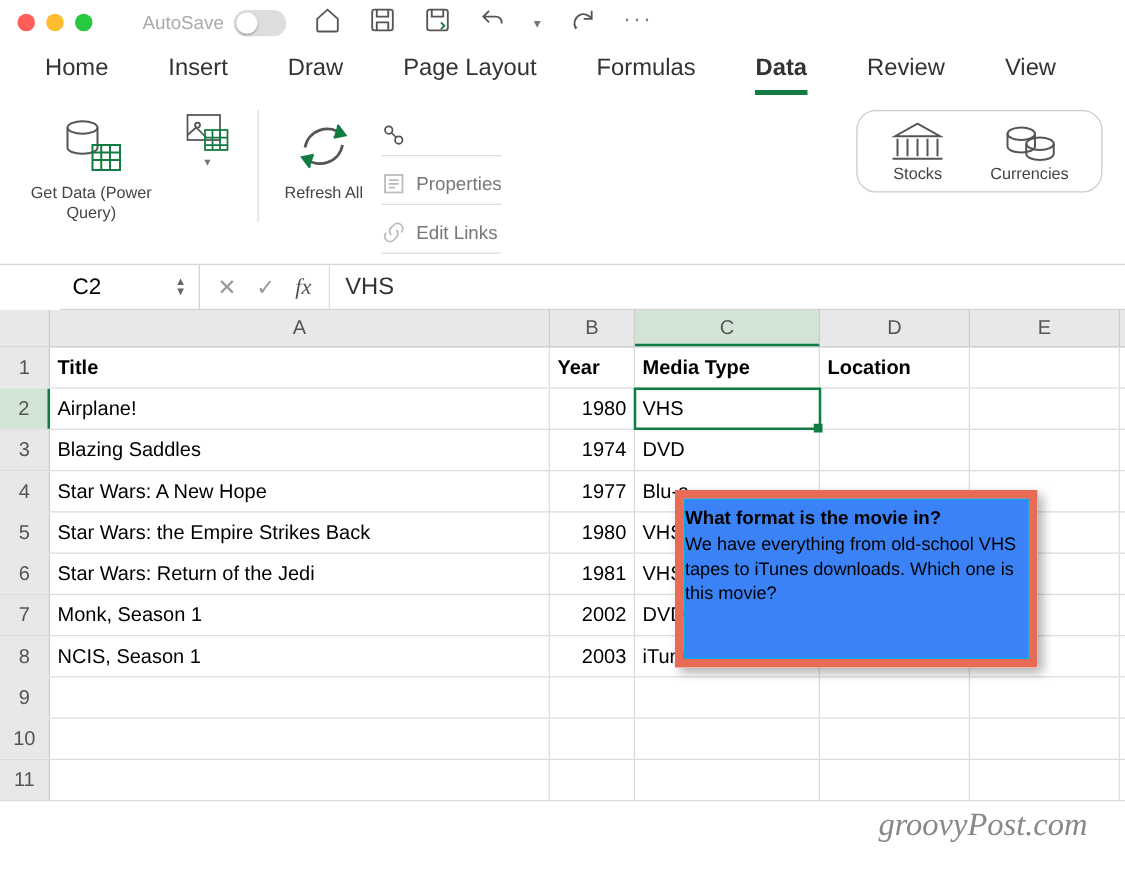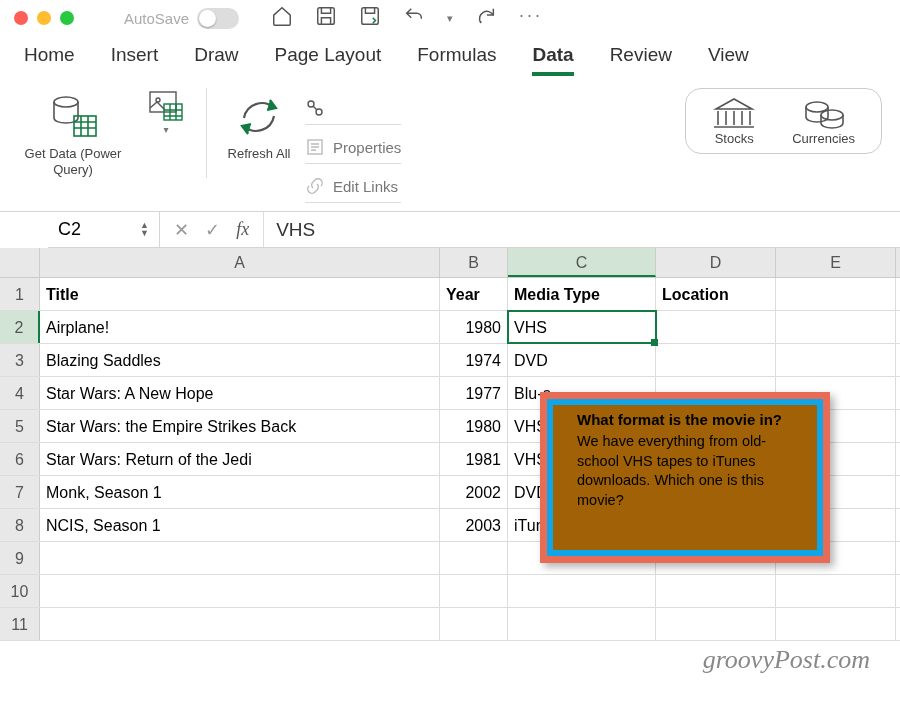--- a/index.html
+++ b/index.html
@@ -1,29 +1,29 @@
 <!DOCTYPE html>
 <html><head>
 <meta charset="utf-8">
 <style>
 * { box-sizing: border-box; margin: 0; padding: 0; }
 body { font-family: -apple-system, "Segoe UI", sans-serif; background: #fff; width: 900px; height: 701px; overflow: hidden; position: relative; }
 
-.titlebar { height: 36px; display: flex; align-items: center; padding: 0 14px; gap: 10px; }
+.titlebar { height: 36px; display: flex; align-items: center; padding: 0 14px; gap: 0; }
 .traffic { display: flex; gap: 9px; }
 .tl { width: 14px; height: 14px; border-radius: 50%; }
 .tl.red { background: #ff5f57; } .tl.yellow { background: #febc2e; } .tl.green { background: #28c840; }
 .autosave { margin-left: 40px; color: #aaa; font-size: 15px; display: flex; align-items: center; gap: 8px; }
 .switch { width: 42px; height: 21px; background: #ddd; border-radius: 11px; position: relative; }
 .switch::after { content: ""; position: absolute; width: 17px; height: 17px; background: #fff; border-radius: 50%; top: 2px; left: 2px; box-shadow: 0 1px 2px rgba(0,0,0,0.3); }
 .qat { display: flex; gap: 22px; margin-left: 22px; color: #555; }
 .qat svg { width: 22px; height: 22px; }
 
 .tabs { display: flex; gap: 36px; padding: 8px 24px 0; font-size: 19px; color: #333; }
-.tab { padding-bottom: 6px; cursor: pointer; }
+.tab { padding-bottom: 6px; cursor: pointer; margin-left: 12px; }
 .tab.active { font-weight: 600; border-bottom: 4px solid #107c41; }
 
 .ribbon { display: flex; padding: 12px 18px 8px; border-bottom: 1px solid #d4d4d4; gap: 14px; align-items: flex-start; }
 .rb-group { display: flex; flex-direction: column; align-items: center; font-size: 13px; color: #444; }
 .rb-group .icon-box { width: 64px; height: 58px; display: flex; align-items: center; justify-content: center; }
 .rb-group .lbl { text-align: center; max-width: 110px; line-height: 1.2; }
 .rb-side { display: flex; flex-direction: column; gap: 6px; font-size: 15px; color: #777; padding-top: 4px; }
 .rb-side .row { display: flex; align-items: center; gap: 8px; }
 .rb-side .row.enabled { color: #333; }
 .datatypes { display: flex; gap: 36px; border: 1px solid #ccc; border-radius: 16px; padding: 8px 26px 6px; margin-left: auto; }
@@ -46,21 +46,21 @@
 .rh.sel { background: #d2e4d6; border-right: 2px solid #107c41; }
 .cell { border-right: 1px solid #dcdcdc; padding: 0 6px; font-size: 16px; line-height: 33px; white-space: nowrap; overflow: visible; }
 .cell.bold { font-weight: 600; }
 .cell.right { text-align: right; }
 .cell.selected { outline: 2px solid #107c41; outline-offset: -1px; position: relative; z-index: 2; }
 .cell.selected::after { content: ""; position: absolute; right: -3px; bottom: -3px; width: 7px; height: 7px; background: #107c41; }
 
 .cA { width: 400px; } .cB { width: 68px; } .cC { width: 148px; } .cD { width: 120px; } .cE { width: 120px; }
 
 .tooltip-wrap { position: absolute; top: 392px; left: 540px; border: 7px solid #e86b56; box-shadow: 4px 4px 8px rgba(0,0,0,0.3); }
-.tooltip { background: #a16207; border: 6px solid #0ea5e9; width: 276px; padding: 6px 24px 40px; font-size: 15px; font-family: Tahoma, sans-serif; }
+.tooltip { background: #3b82f6; border: 1px solid #0ea5e9; width: 276px; padding: 6px 0 40px; font-size: 15px; font-family: Tahoma, sans-serif; }
 .tooltip .tt-title { font-weight: bold; margin-bottom: 4px; }
 .tooltip .tt-body { font-size: 14.5px; line-height: 1.35; }
 
 .watermark { position: absolute; right: 30px; bottom: 26px; font-family: Georgia, serif; font-size: 26px; font-style: italic; color: #888; }
 </style>
 </head>
 <body>
 
 <div class="titlebar">
   <div class="traffic">

